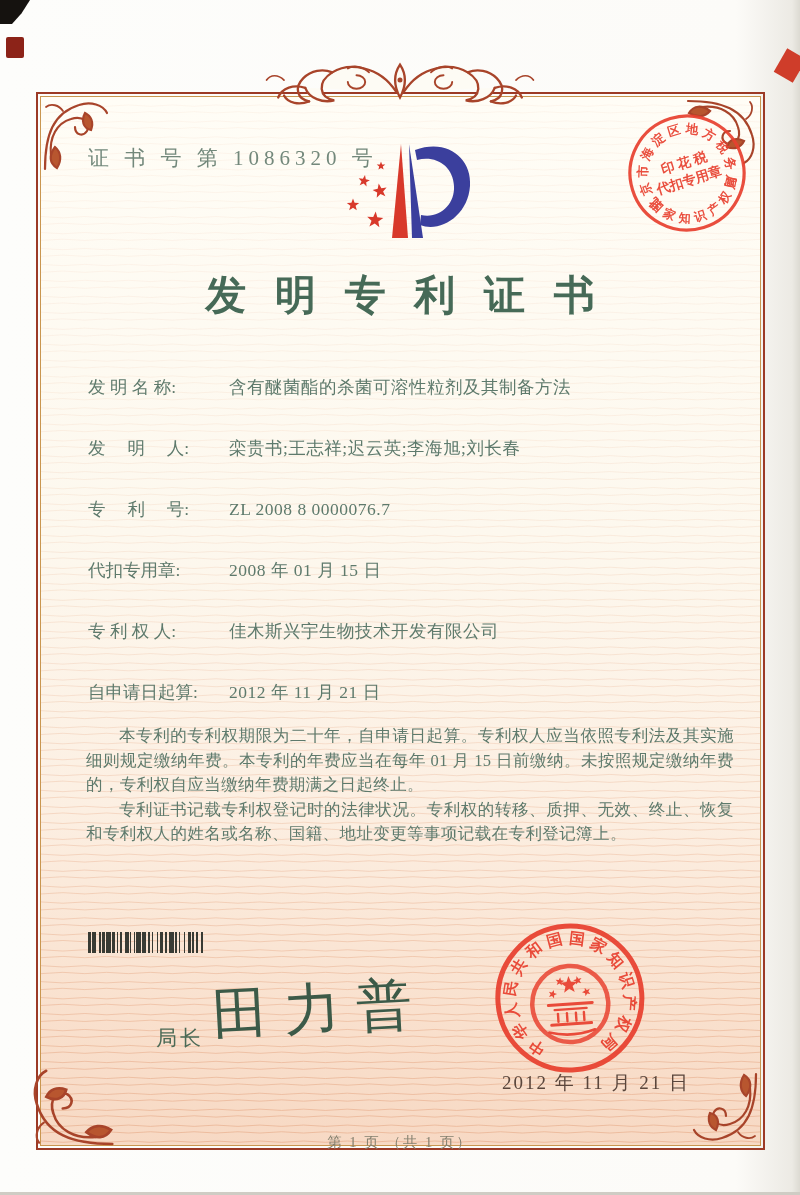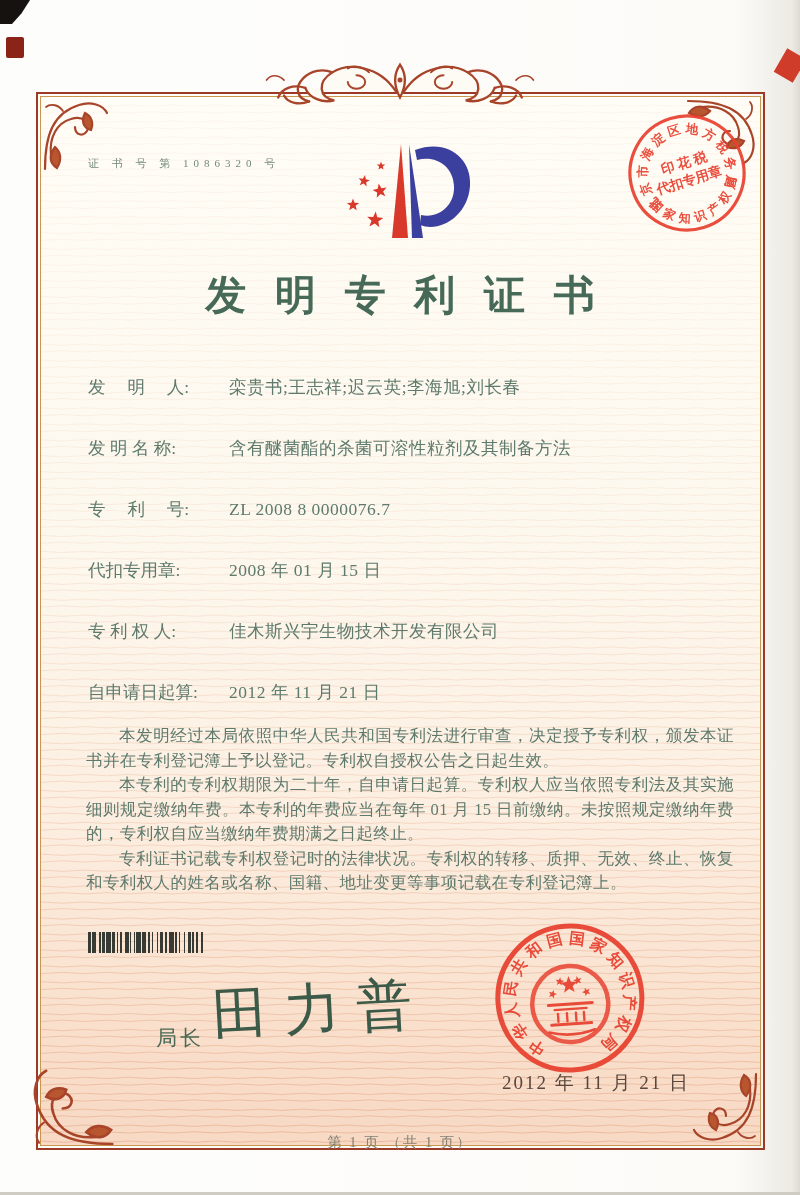--- a/index.html
+++ b/index.html
@@ -25,21 +25,21 @@
     background:linear-gradient(180deg,#fffdf6 0%,#fdf8ee 42%,#fcefe2 68%,#f9e0cd 88%,#f7d9c4 100%);overflow:hidden;}
   .waves{position:absolute;inset:0;width:100%;height:100%;}
 
   .ornament{position:absolute;left:255px;top:58px;width:290px;height:50px;}
   .corner{position:absolute;width:74px;height:74px;}
   .corner.tl{left:41px;top:97px;}
   .corner.tr{left:686px;top:97px;transform:rotate(90deg);}
   .corner.br{left:686px;top:1072px;transform:rotate(180deg);}
   .corner.bl{left:34px;top:1068px;transform:rotate(270deg) scale(1.18);}
 
-  .cert-no{position:absolute;left:88px;top:156px;font-size:11px;letter-spacing:5px;color:#73887b;}
+  .cert-no{position:absolute;left:88px;top:144px;font-size:21px;letter-spacing:5px;color:#73887b;}
   .logo{position:absolute;left:333px;top:136px;width:140px;height:122px;}
   .title{position:absolute;left:0;right:0;top:268px;text-align:center;font-size:41px;font-weight:600;
     letter-spacing:0.70em;text-indent:0.70em;color:var(--title-green);}
 
   .fields{position:absolute;left:88px;top:374px;width:640px;}
   .field-row{margin-bottom:35px;font-size:17.5px;line-height:26px;color:var(--text-green);display:flex;}
   .field-label{display:inline-block;min-width:132px;white-space:pre;}
   .field-value{margin-left:9px;letter-spacing:0.5px;}
 
   .body-text{position:absolute;left:86px;top:724px;width:648px;font-size:16.5px;line-height:24.5px;
@@ -254,47 +254,46 @@
         <polygon points="45.7,47.6 48.4,52.2 53.6,51.5 50.1,55.4 52.4,60.2 47.5,58.1 43.7,61.7 44.2,56.5 39.6,54.0 44.7,52.8"></polygon>
         <polygon points="20.0,62.5 21.6,66.8 26.2,67.0 22.6,69.8 23.8,74.3 20.0,71.7 16.2,74.3 17.4,69.8 13.8,67.0 18.4,66.8"></polygon>
         <polygon points="42.7,75.5 44.3,81.3 50.3,82.1 45.3,85.4 46.4,91.3 41.7,87.6 36.4,90.4 38.5,84.8 34.2,80.7 40.2,80.9"></polygon>
       </g>
   </svg>
 
   <div class="title">发明专利证书</div>
 
   <div class="fields">
     <div class="field-row">
+      <span class="field-label">发 明 名 称:</span>
+      <span class="field-value">含有醚菌酯的杀菌可溶性粒剂及其制备方法</span>
+    </div>
+    <div class="field-row">
       <span class="field-label">发　 明　 人:</span>
       <span class="field-value">栾贵书;王志祥;迟云英;李海旭;刘长春</span>
     </div>
     <div class="field-row">
-      <span class="field-label">发 明 名 称:</span>
-      <span class="field-value">含有醚菌酯的杀菌可溶性粒剂及其制备方法</span>
-    </div>
-    <div class="field-row">
       <span class="field-label">专　 利　 号:</span>
       <span class="field-value">ZL 2008 8 0000076.7</span>
     </div>
     <div class="field-row">
       <span class="field-label">代扣专用章:</span>
       <span class="field-value">2008 年 01 月 15 日</span>
     </div>
     <div class="field-row">
       <span class="field-label">专 利 权 人:</span>
       <span class="field-value">佳木斯兴宇生物技术开发有限公司</span>
     </div>
     <div class="field-row">
       <span class="field-label">自申请日起算:</span>
       <span class="field-value">2012 年 11 月 21 日</span>
     </div>
   </div>
 
   <div class="body-text">
-    <p>本发明经过本局依照中华人民共和国专利法进行审查，决定授予专利权，颁发本证书并在专利登记簿上予以登记。专利权自授权公告之日起生效。</p>
     <p>本专利的专利权期限为二十年，自申请日起算。专利权人应当依照专利法及其实施细则规定缴纳年费。本专利的年费应当在每年 01 月 15 日前缴纳。未按照规定缴纳年费的，专利权自应当缴纳年费期满之日起终止。</p>
     <p>专利证书记载专利权登记时的法律状况。专利权的转移、质押、无效、终止、恢复和专利权人的姓名或名称、国籍、地址变更等事项记载在专利登记簿上。</p>
   </div>
 
   <div id="barcode" class="barcode">
       <span style="width: 3.3px;"></span>
       <span style="width: 1.1px; background: transparent;"></span>
       <span style="width: 3.3px;"></span>
       <span style="width: 3.4px; background: transparent;"></span>
       <span style="width: 1.6px;"></span>

